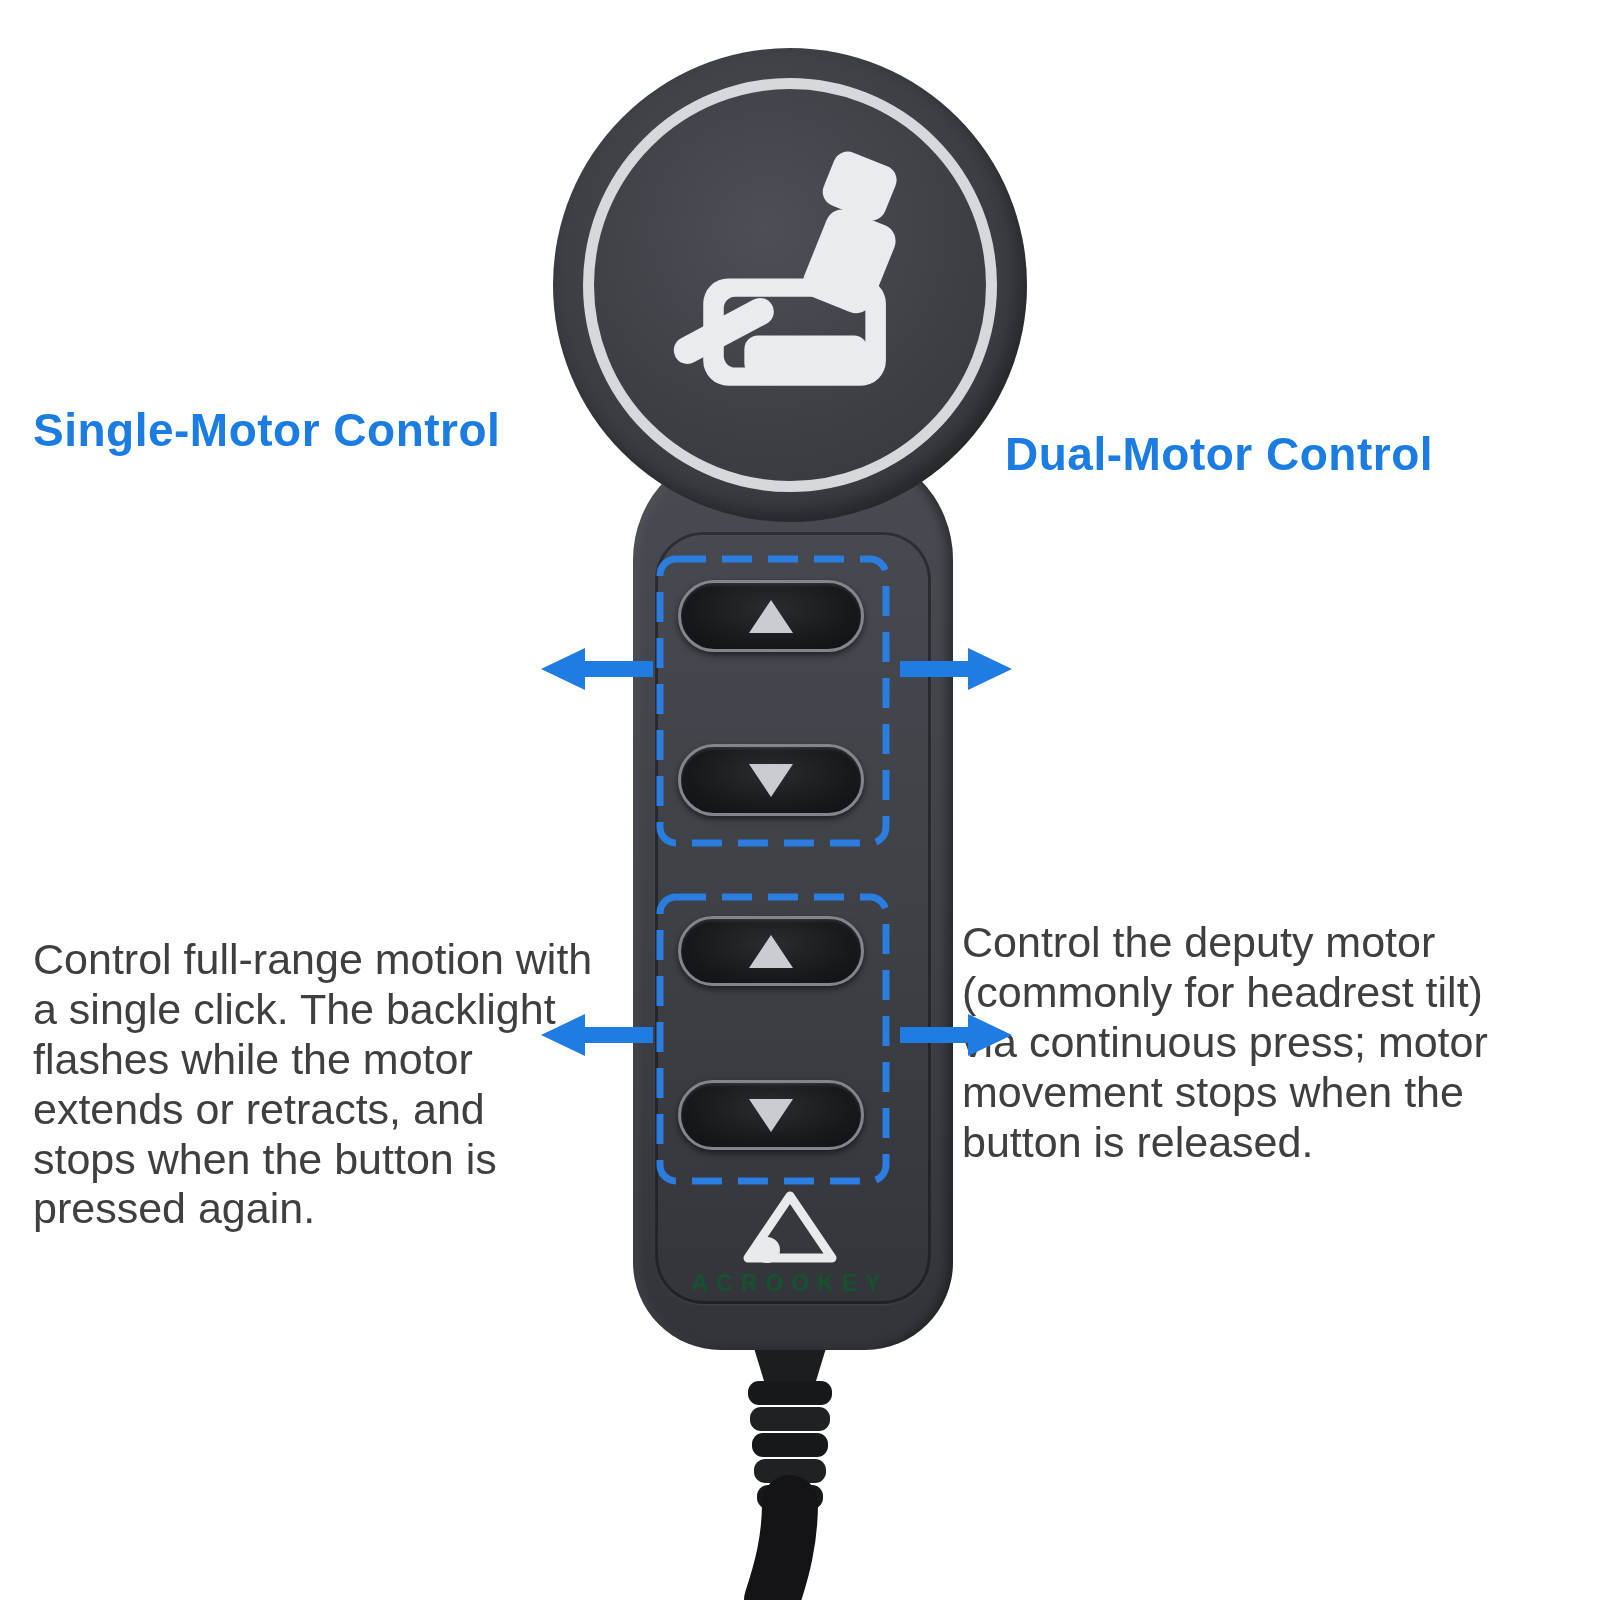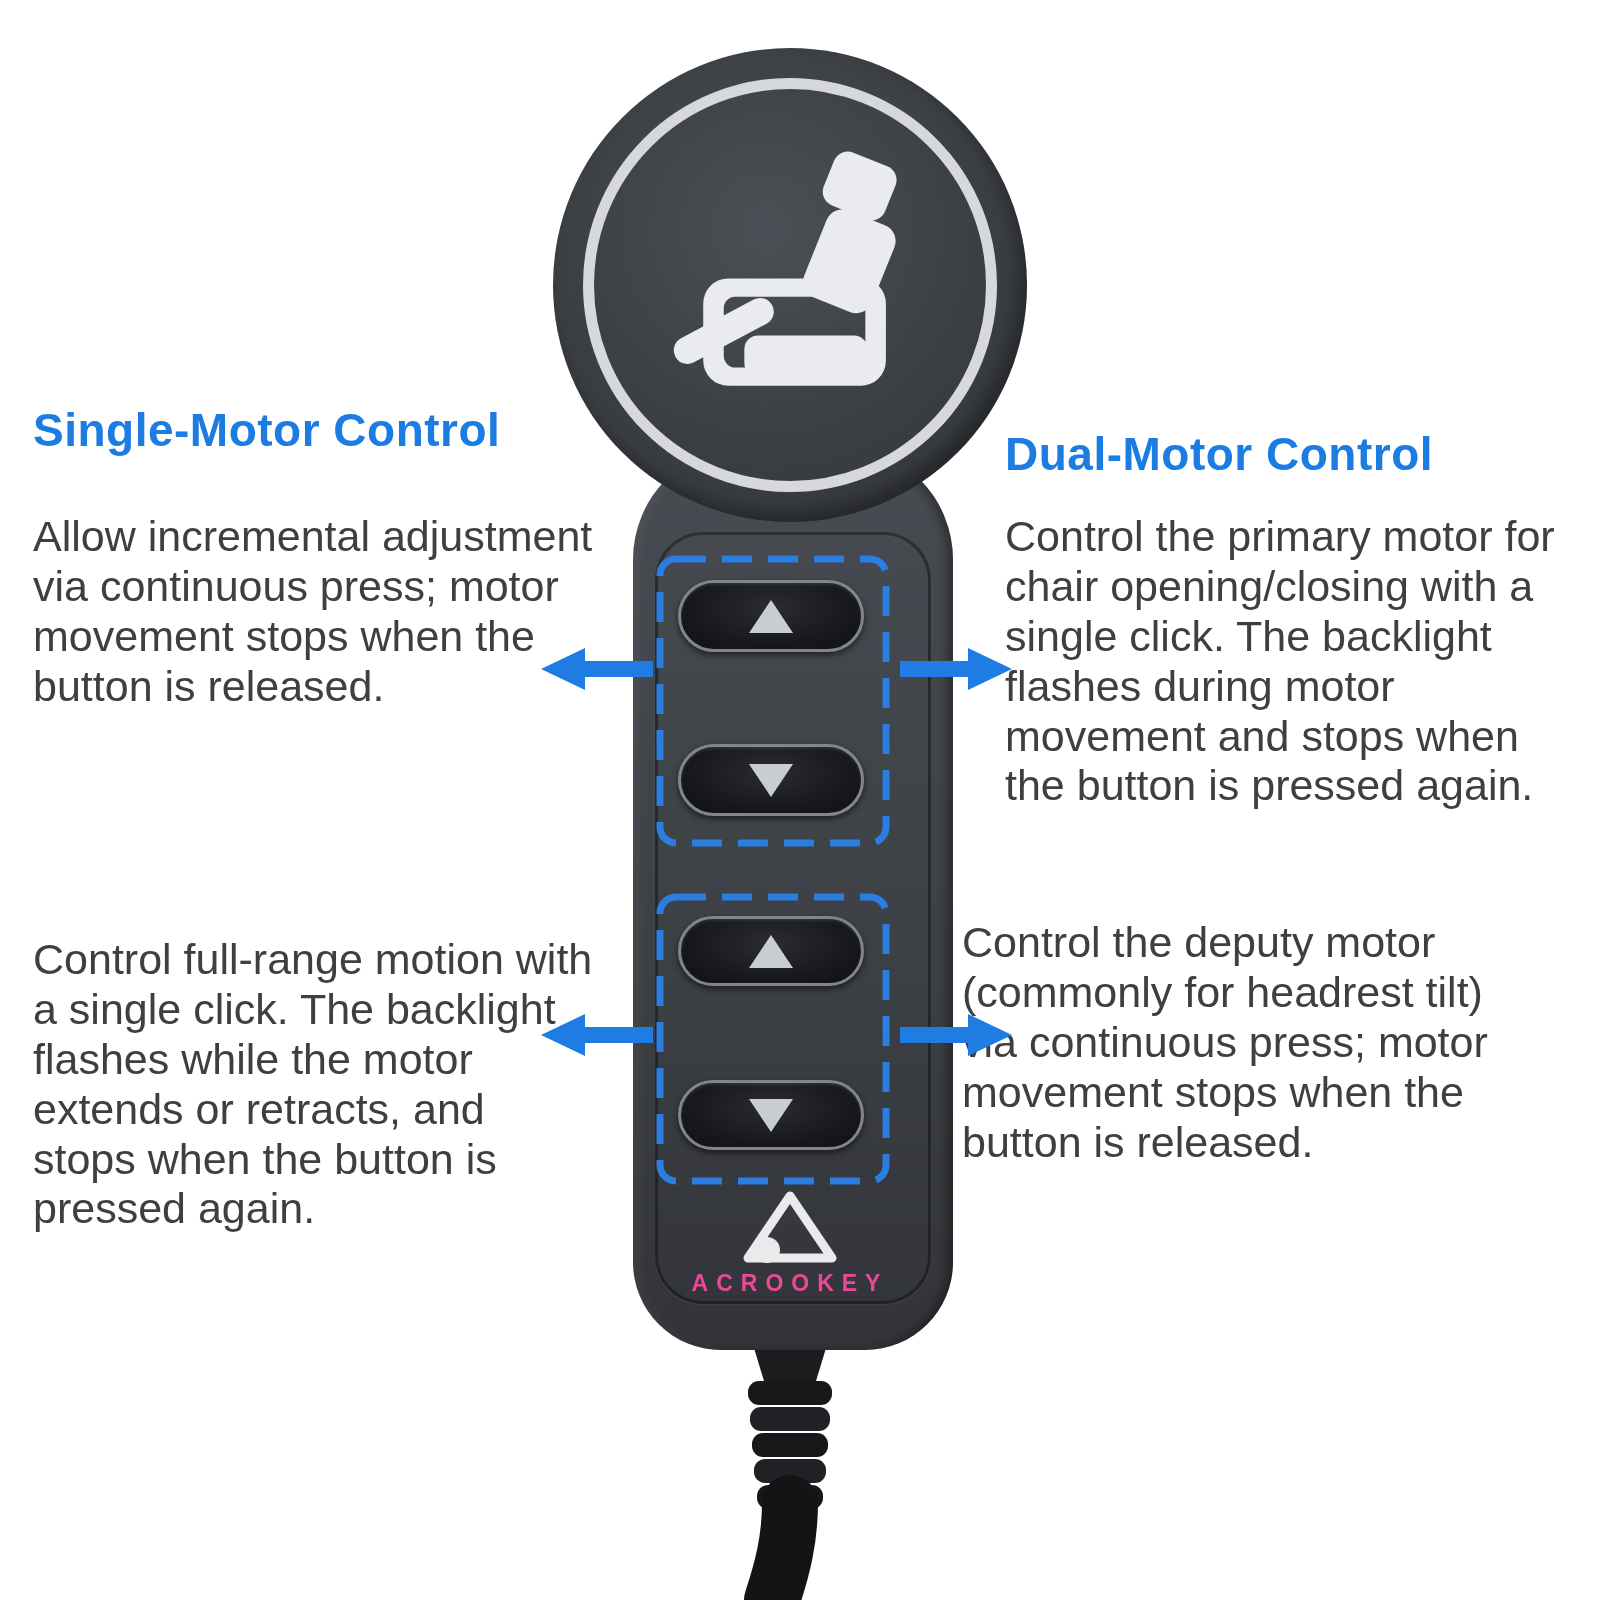--- a/index.html
+++ b/index.html
@@ -56,34 +56,32 @@
   .dash1{left:655px;top:554px;}
   .dash2{left:655px;top:892px;}
   .arrow{position:absolute;z-index:10;}
   .a1-left{left:541px;top:646px;}
   .a1-right{left:900px;top:646px;}
   .a2-left{left:541px;top:1012px;}
   .a2-right{left:900px;top:1012px;}
   .logo{position:absolute;left:737px;top:1188px;z-index:7;}
   .brand{
     position:absolute;left:630px;top:1270px;width:320px;z-index:7;text-align:center;
-    color:#ec4899;font-size:23px;font-weight:700;letter-spacing:8px;
+    color:#14532d;font-size:23px;font-weight:700;letter-spacing:8px;
   }
 </style>
 </head>
 <body>
 
 <div class="canvas">
 
   <h2 class="heading left-heading">Single-Motor Control</h2>
-  <p class="para left-p1">Allow incremental adjustment via continuous press; motor movement stops when the button is released.</p>
   <p class="para left-p2">Control full-range motion with a single click. The backlight flashes while the motor extends or retracts, and stops when the button is pressed again.</p>
 
   <h2 class="heading right-heading">Dual-Motor Control</h2>
-  <p class="para right-p1">Control the primary motor for chair opening/closing with a single click. The backlight flashes during motor movement and stops when the button is pressed again.</p>
   <p class="para right-p2">Control the deputy motor (commonly for headrest tilt) via continuous press; motor movement stops when the button is released.</p>
 
   <svg class="cable" width="180" height="265" viewBox="0 0 180 265">
     <path d="M50,0 h80 l-14,46 h-52 Z" fill="#1c1d1f"></path>
     <rect x="48" y="46" width="84" height="24" rx="11" fill="#17181a"></rect>
     <rect x="50" y="72" width="80" height="24" rx="11" fill="#202124"></rect>
     <rect x="52" y="98" width="76" height="24" rx="11" fill="#17181a"></rect>
     <rect x="54" y="124" width="72" height="24" rx="11" fill="#202124"></rect>
     <rect x="57" y="150" width="66" height="24" rx="11" fill="#17181a"></rect>
     <path d="M90,168 C90,205 82,235 72,265" stroke="#141416" stroke-width="56" stroke-linecap="round" fill="none"></path>

